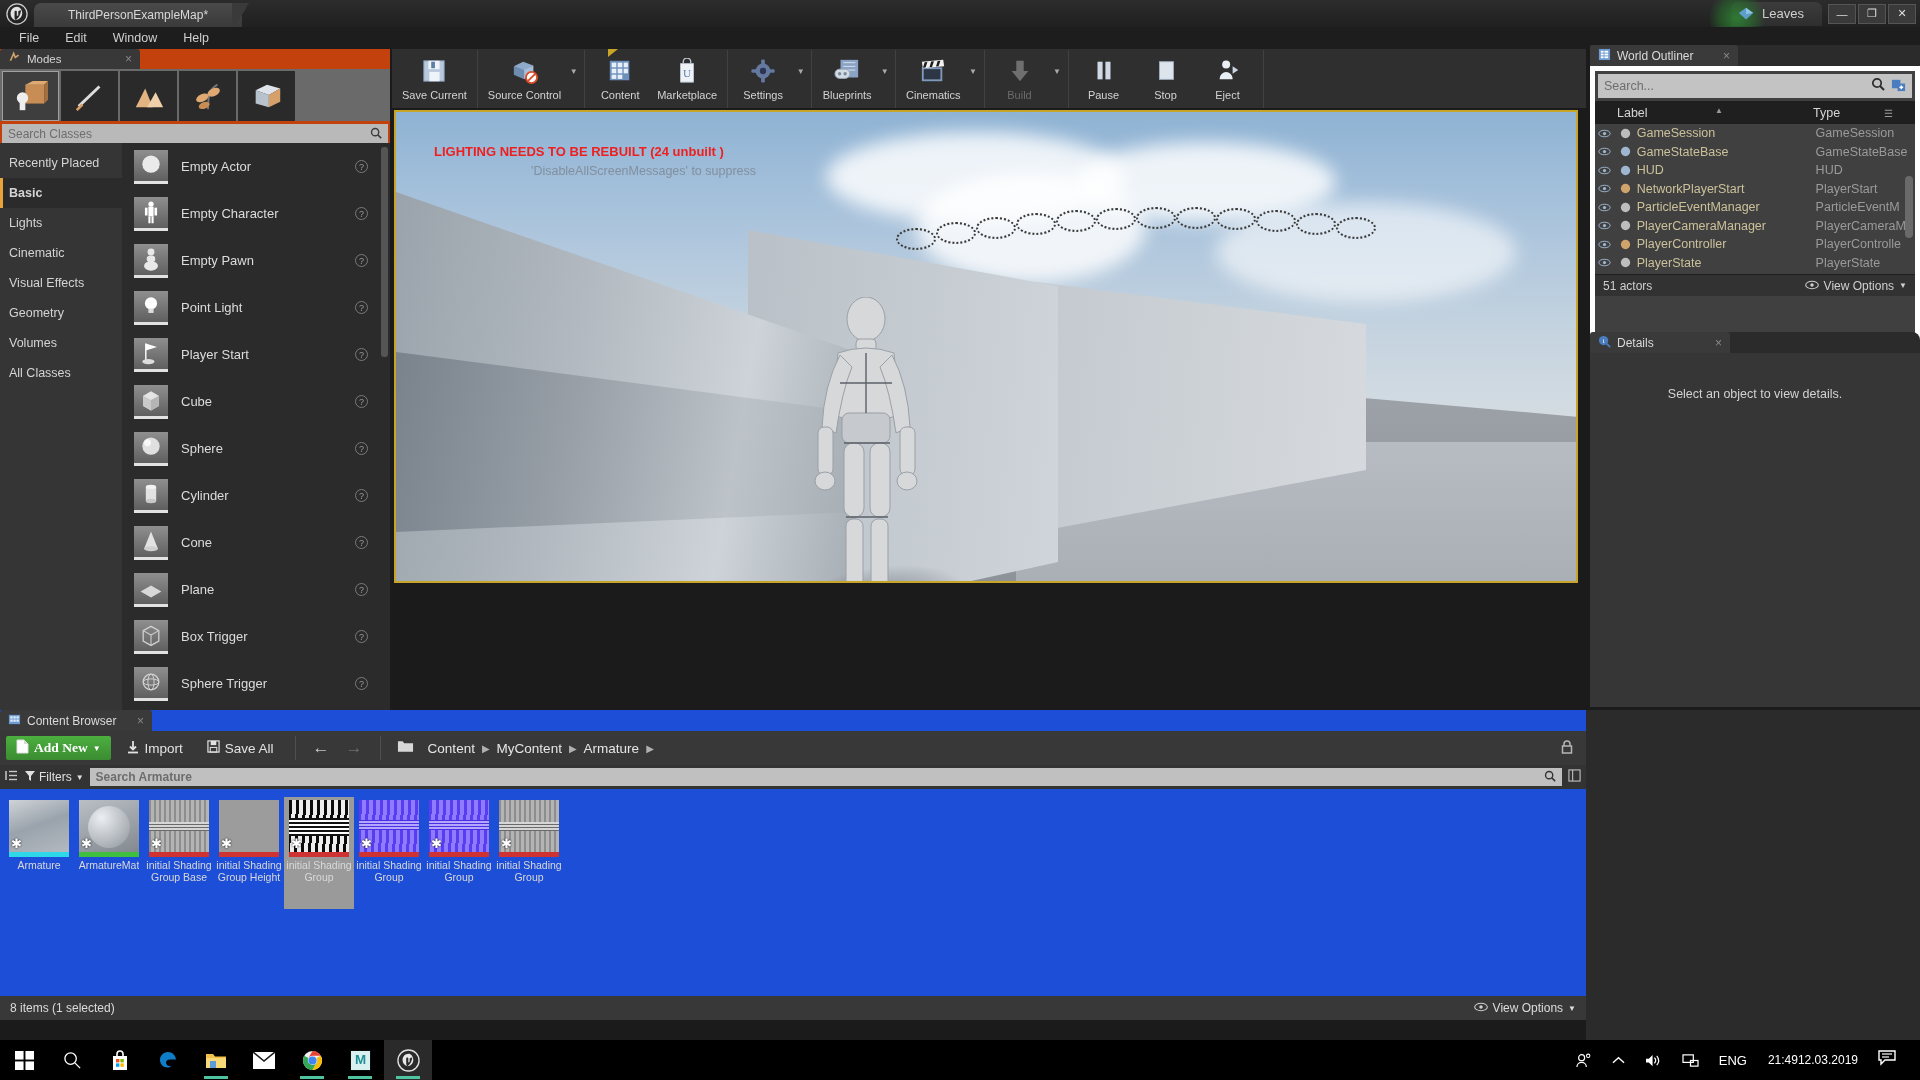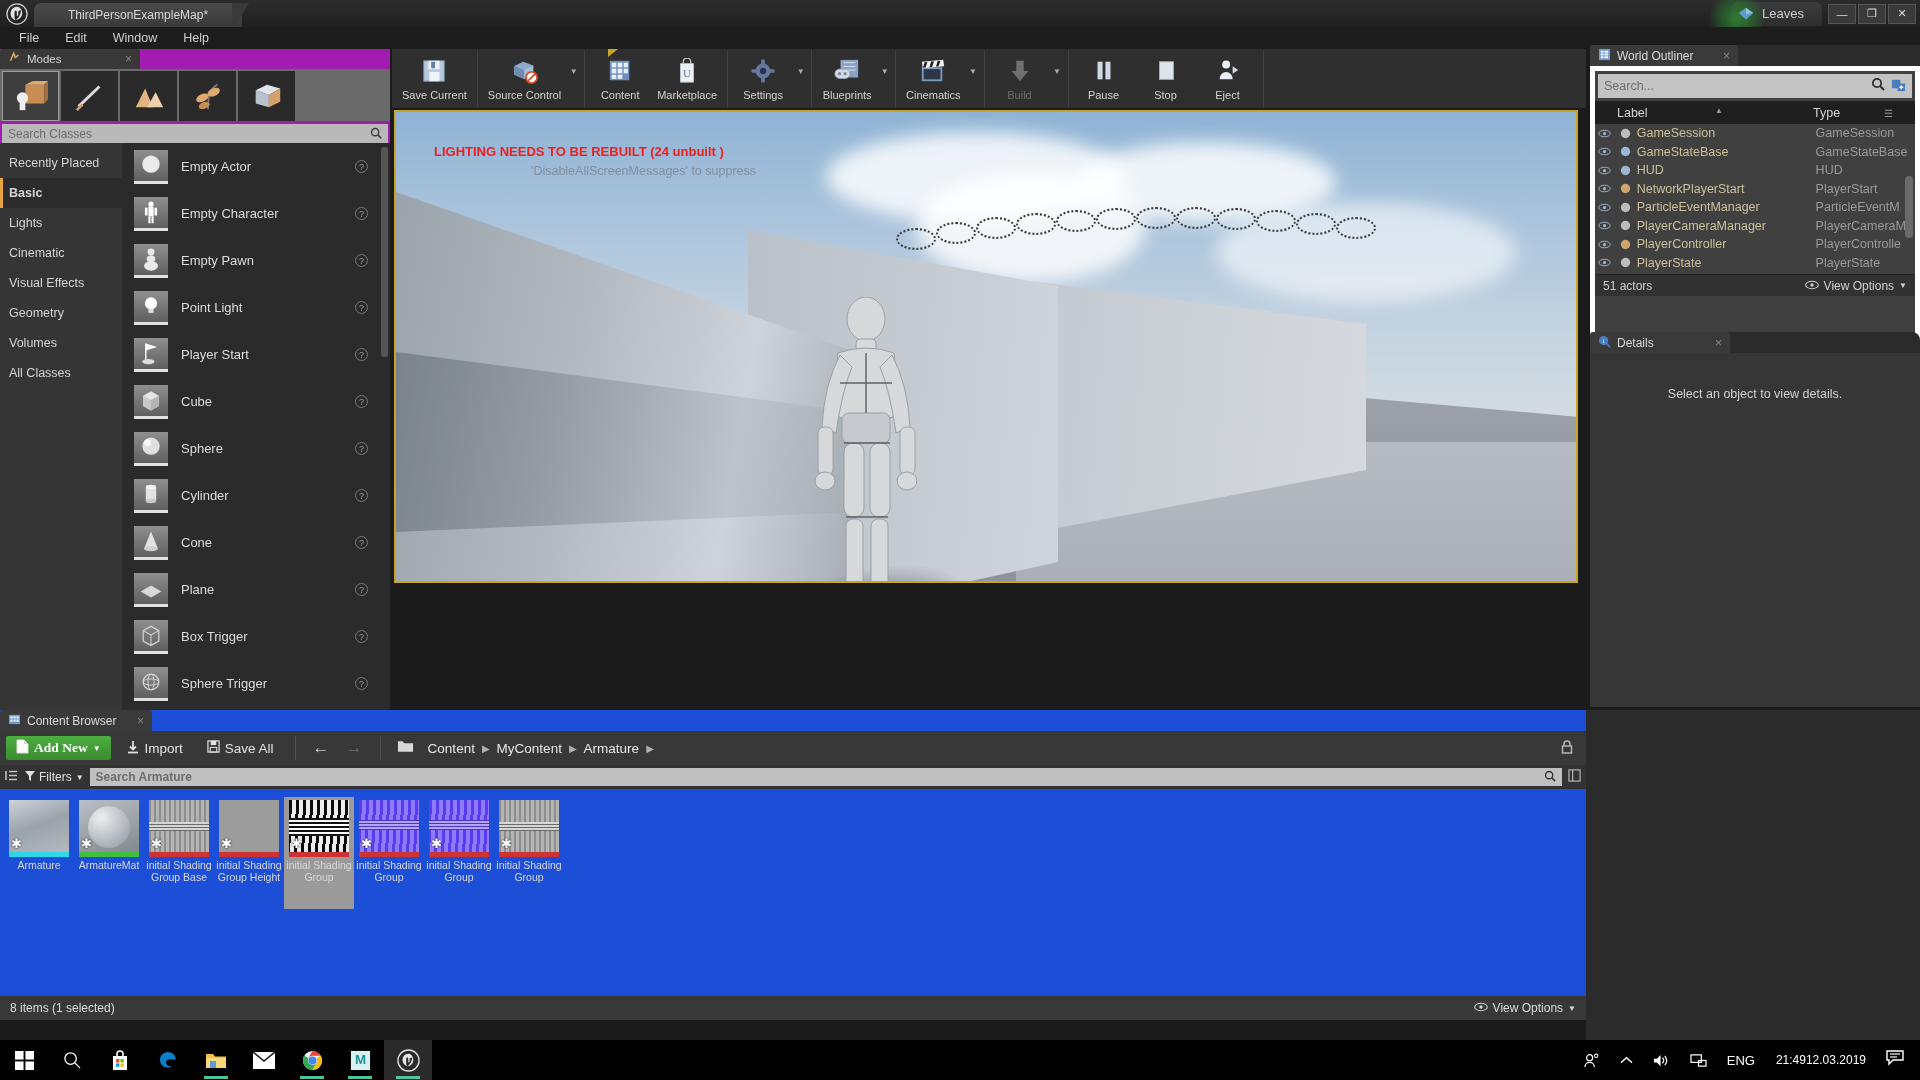--- a/index.html
+++ b/index.html
@@ -28,21 +28,21 @@
     border:1px solid #555; display:flex; align-items:center; justify-content:center;
     color:#ddd; font-size:11px; }
   .wbtn.close { margin-right:4px; }
 
   
   #menubar { position:absolute; left:0; top:27px; width:1920px; height:22px;
     background:#1d1d1d; display:flex; align-items:center; padding-left:6px; }
   .menu-item { padding:0 13px; color:#cfcfcf; font-size:12.5px; line-height:22px; }
 
   
-  #modes-panel { position:absolute; left:0; top:49px; width:390px; height:658px; background:#a21caf; }
+  #modes-panel { position:absolute; left:0; top:49px; width:390px; height:658px; background:#c2410c; }
   #modes-tab { height:20px; display:flex; align-items:center; gap:6px;
     background:#383838; width:140px; padding:0 8px; border-radius:3px 3px 0 0; }
   #modes-tab .t { color:#d5d5d5; font-size:11.5px; }
   #modes-tab .x { margin-left:auto; color:#888; font-size:12px; }
   #modes-icons { display:flex; gap:2px; padding:2px 2px 0 2px; background:#6a6a6a; height:52px; }
   .mode-btn { width:57px; height:50px; background:#2a2a2a; display:flex;
     align-items:center; justify-content:center; }
   .mode-btn.sel { background:#3e3e3e; border:1px solid #a0a0a0; }
   #search-classes { margin:3px 2px 0 2px; height:19px; background:#b9b9b9;
     display:flex; align-items:center; padding:0 6px; }
@@ -170,21 +170,21 @@
   #cb-foot { position:absolute; left:0; bottom:0; width:1586px; height:24px; background:#383838;
     display:flex; align-items:center; padding:0 10px; color:#dcdcdc; font-size:12px; }
   #cb-foot .vo { margin-left:auto; display:flex; align-items:center; gap:5px; }
   #cb-panel-bg { position:absolute; left:0; top:731px; width:1586px; height:289px; background:#2b2b2b; }
 
   
   #taskbar { position:absolute; left:0; bottom:0; width:1920px; height:40px; background:#000; display:flex; align-items:center; }
   .tb-icon { width:48px; height:40px; display:flex; align-items:center; justify-content:center; position:relative; }
   .tb-icon.active { background:#2a2a2a; }
   .tb-icon .underline { position:absolute; bottom:1px; left:12px; width:24px; height:3px; background:#4fc3a1; }
-  #tray { margin-left:auto; display:flex; align-items:center; height:40px; gap:2px; padding-right:4px; color:#fff; }
+  #tray { margin-left:auto; display:flex; align-items:center; height:40px; gap:2px; padding-right:12px; color:#fff; }
   .tray-i { padding:0 9px; display:flex; align-items:center; color:#fff; font-size:14px; }
   #clock { display:flex; flex-direction:row; align-items:center; font-size:12px;
     line-height:14px; color:#fff; padding:0 10px; }
   #notif { padding:0 12px 0 8px; color:#fff; font-size:16px; }
   #bg-right { position:absolute; left:1586px; top:710px; width:334px; height:330px; background:#2b2b2b; }
 </style>
 </head>
 <body>
 
 <div id="titlebar">

